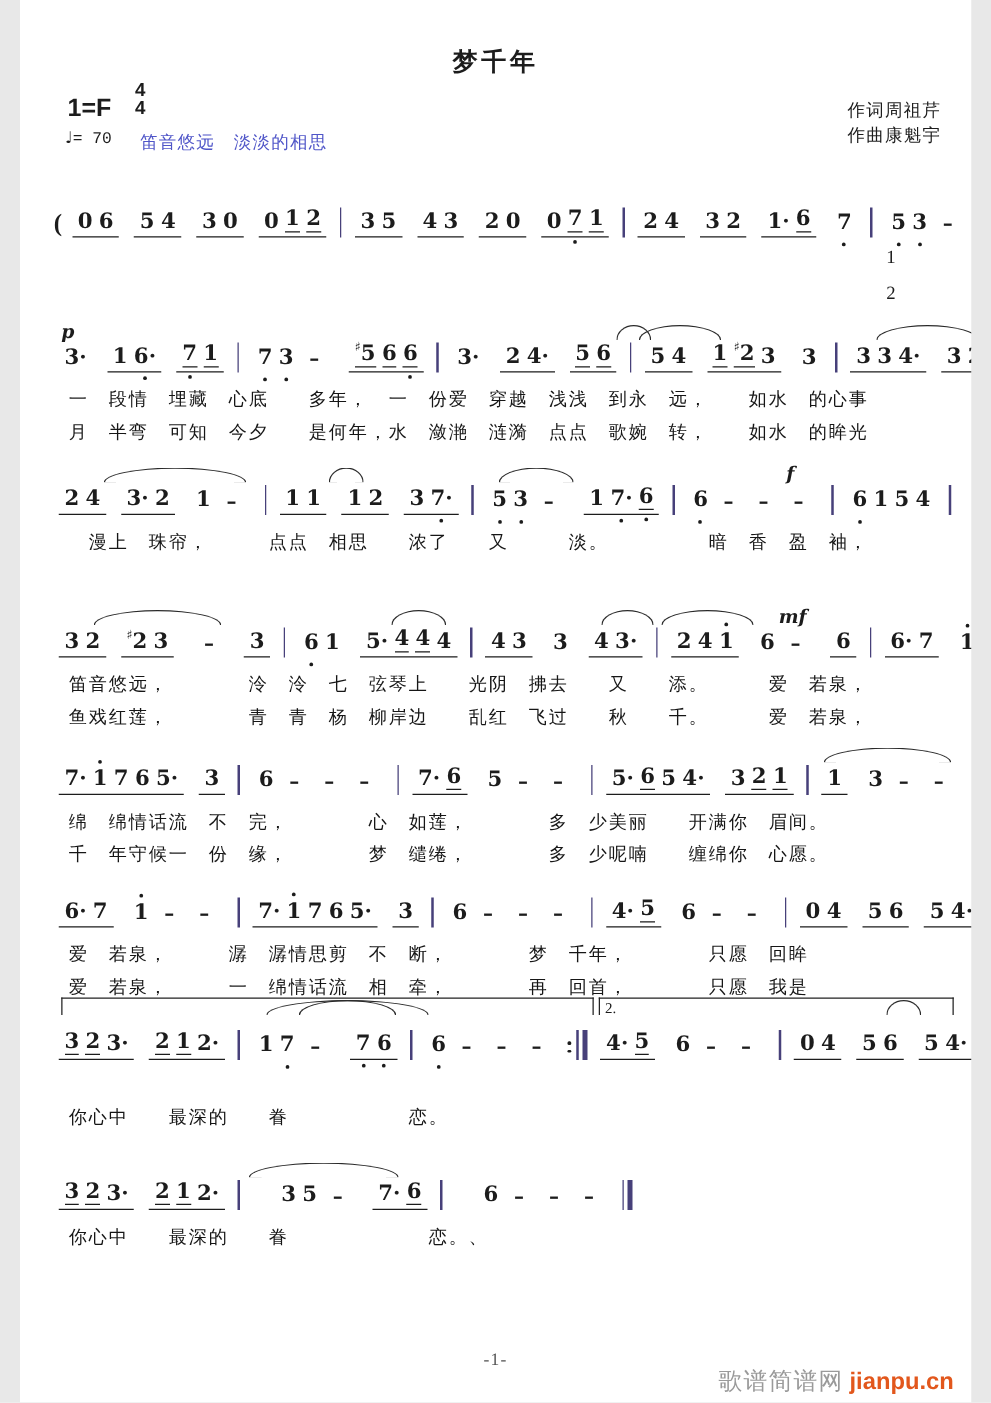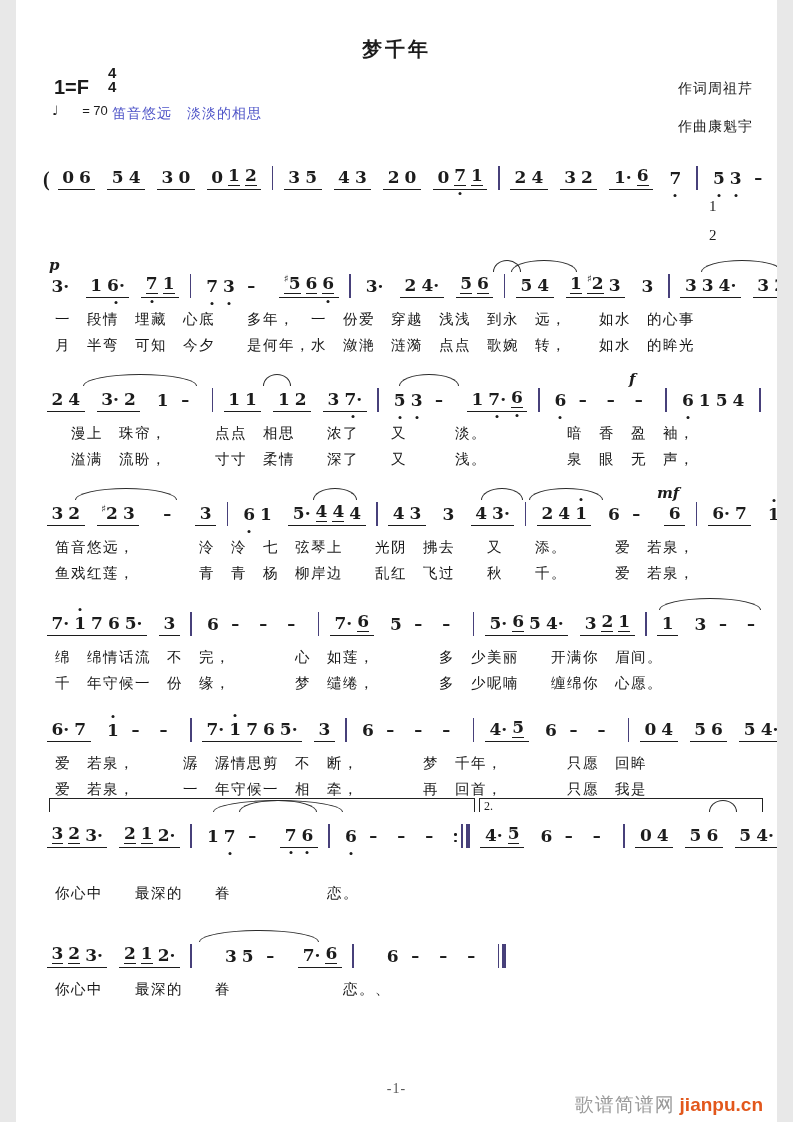--- a/index.html
+++ b/index.html
@@ -6,24 +6,24 @@
   #page{position:relative;width:761px;height:1122px;margin:0 auto;background:#ffffff;overflow:hidden;
         font-family:"Liberation Serif","DejaVu Serif",serif;color:var(--ink,#1c1c1c);}
 
   
   .title{position:absolute;top:36px;left:0;width:100%;text-align:center;
          font-size:20px;font-weight:bold;letter-spacing:3px;}
   .keysig{position:absolute;top:76px;left:38px;font-size:20px;font-weight:bold;font-family:"Liberation Sans",sans-serif;}
   .meter{position:absolute;top:66px;left:92px;text-align:center;font-size:15px;font-weight:bold;
          line-height:14px;font-family:"Liberation Sans",sans-serif;}
   .tempo{position:absolute;top:103px;left:36px;font-size:13px;font-family:"DejaVu Sans",sans-serif;}
-  .tempo .eq{font-family:Liberation Sans, sans-serif;padding-left:24px;}
+  .tempo .eq{font-family:Liberation Mono, monospace;}
   .subtitle{position:absolute;top:105px;left:96px;font-size:14px;color:var(--accent,#4f55c8);letter-spacing:1px;}
   .credit{position:absolute;left:662px;font-size:14px;letter-spacing:1px;}
-  .credit.c1{top:80px}.credit.c2{top:118px}
+  .credit.c1{top:80px}.credit.c2{top:100px}
 
   
   .system{position:absolute;left:25px;width:722px;height:112px;}
   .notes{position:absolute;left:0;right:0;top:16px;display:flex;justify-content:space-between;align-items:flex-end;}
   .notes.short{right:auto;width:400px;justify-content:flex-start;}
   .notes.short .measure{margin-right:18px;}
   .measure{display:flex;align-items:flex-end;}
   .grp{display:inline-flex;align-items:flex-end;padding:0 2px 3px 2px;margin:0 6px;}
   .grp.u1{border-bottom:1.6px solid #1c1c1c;}
   .tok{position:relative;display:inline-block;margin:0 2.5px;line-height:1;
@@ -319,28 +319,27 @@
               <span class="tok"><span>1</span></span>
               <span class="tok"><span>5</span></span>
               <span class="tok"><span>4</span></span>
             </span>
             <span class="barwrap">
               <span class="bar"></span>
             </span>
           </div>
         </div>
         <div class="lyr r0">　漫上　珠帘，　　　点点　相思　　浓了　　又　　　淡。　　　　　暗　香　盈　袖，</div>
-        <div class="lyr r1">　溢满　流盼，　　　寸寸　柔情　　深了　　又　　　浅。　　　　　泉　眼　无　声，</div>
       </div>
       <div class="system" style="top: 486px;">
         <div class="arc" style="left: 34px; width: 100px;"></div>
         <div class="arc" style="left: 272px; width: 42px;"></div>
         <div class="arc" style="left: 440px; width: 40px;"></div>
         <div class="arc" style="left: 488px; width: 72px;"></div>
-        <div class="dyn" style="left: 616px;">mf</div>
+        <div class="dyn" style="left: 582px;">mf</div>
         <div class="notes">
           <div class="measure">
             <span class="grp u1">
               <span class="tok"><span>3</span></span>
               <span class="tok"><span>2</span></span>
             </span>
             <span class="grp u1">
               <span class="tok"><span class="sharp">♯</span><span>2</span></span>
               <span class="tok"><span>3</span></span>
             </span>
@@ -561,21 +560,21 @@
             <span class="grp u1">
               <span class="tok"><span>5</span></span>
               <span class="tok"><span>4·</span></span>
             </span>
             <span class="barwrap">
               <span class="bar"></span>
             </span>
           </div>
         </div>
         <div class="lyr r0">爱　若泉，　　　潺　潺情思剪　不　断，　　　　梦　千年，　　　　只愿　回眸</div>
-        <div class="lyr r1">爱　若泉，　　　一　年守候一　相　牵，　　　　再　回首，　　　　只愿　我是</div>
+        <div class="lyr r1">爱　若泉，　　　一　绵情话流　相　牵，　　　　再　回首，　　　　只愿　我是</div>
       </div>
       <div class="system sys-endings" style="top: 798px;">
         <div class="endbr" style="left: 8px; width: 424px;"></div>
         <div class="endbr" style="left: 438px; width: 282px;">
           <span class="lab">2.</span>
         </div>
         <div class="arc" style="left: 172px; width: 128px;"></div>
         <div class="arc" style="left: 198px; width: 76px;"></div>
         <div class="arc" style="left: 668px; width: 26px;"></div>
         <div class="notes">

